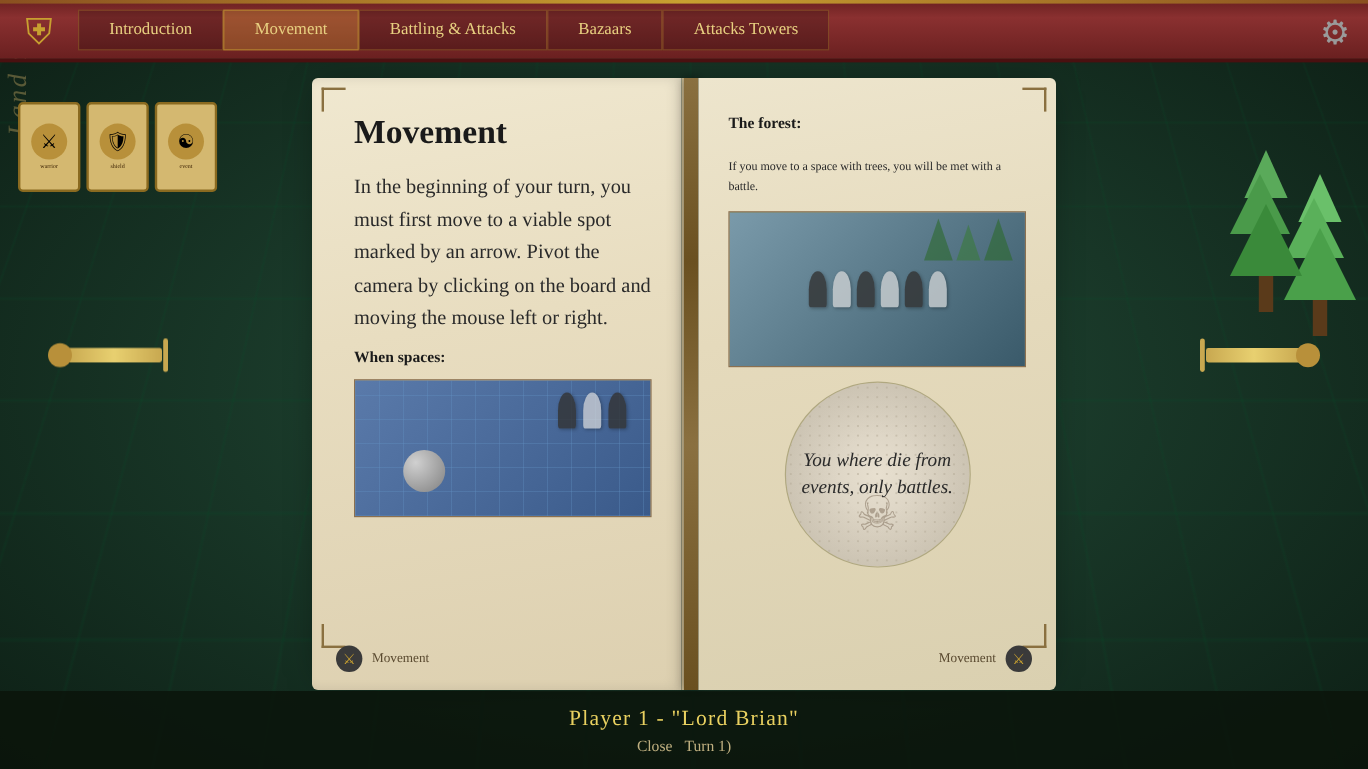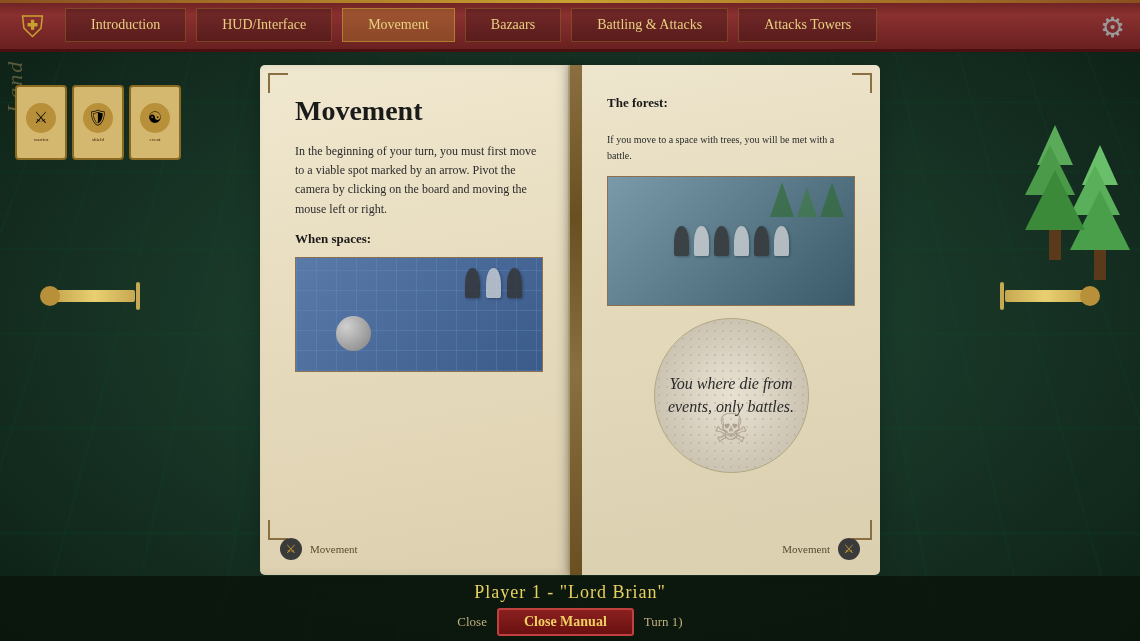--- a/index.html
+++ b/index.html
@@ -231,21 +231,21 @@
       height: 45px;
       color: #c8a030;
       font-size: 30px;
       display: flex;
       align-items: center;
       justify-content: center;
     }
 
     .nav-tabs {
       display: flex;
-      gap: 10px;
+      gap: 0;
       flex: 1;
     }
 
     .nav-tab {
       padding: 8px 25px;
       color: #e8d080;
       font-family: Georgia, serif;
       font-size: 14px;
       cursor: pointer;
       border: 1px solid rgba(200,160,50,0.3);
@@ -324,21 +324,21 @@
 
     .book-left h1 {
       font-size: 28px;
       font-weight: bold;
       color: #1a1a1a;
       margin-bottom: 15px;
       font-family: Georgia, serif;
     }
 
     .book-left p {
-      font-size: 12px;
+      font-size: 17px;
       color: #2a2a2a;
       line-height: 1.6;
       margin-bottom: 12px;
     }
 
     .book-left h2 {
       font-size: 13px;
       font-weight: bold;
       color: #1a1a1a;
       margin-bottom: 5px;
@@ -604,24 +604,23 @@
     <div class="tree-top" style="border-bottom-color:#3a8a3a;margin-top:-25px;"></div>
     <div class="tree-trunk"></div>
   </div>
 </div>
 
 <nav class="nav-bar">
   <div class="nav-helmet">⛨</div>
 
   <div class="nav-tabs">
     <div class="nav-tab">Introduction</div>
-    <div class="nav-tab">HUD/Interface</div>
     <div class="nav-tab active">Movement</div>
+    <div class="nav-tab">Battling &amp; Attacks</div>
     <div class="nav-tab">Bazaars</div>
-    <div class="nav-tab">Battling &amp; Attacks</div>
     <div class="nav-tab">Attacks Towers</div>
   </div>
 
   <div class="gear-icon">⚙</div>
 </nav>
 
 <div class="book-container">
   <div class="book-shadow"></div>
 
   <div class="book-left">
@@ -691,16 +690,15 @@
         <div class="footer-icon">⚔</div>
       </div>
     </div>
   </div>
 </div>
 
 <div class="status-bar">
   <div class="status-player">Player 1 - "Lord Brian"</div>
   <div class="status-bottom">
     <span>Close</span>
-    <button class="close-manual-btn">Close Manual</button>
     <span>Turn 1)</span>
   </div>
 </div>
 
 </body></html>

